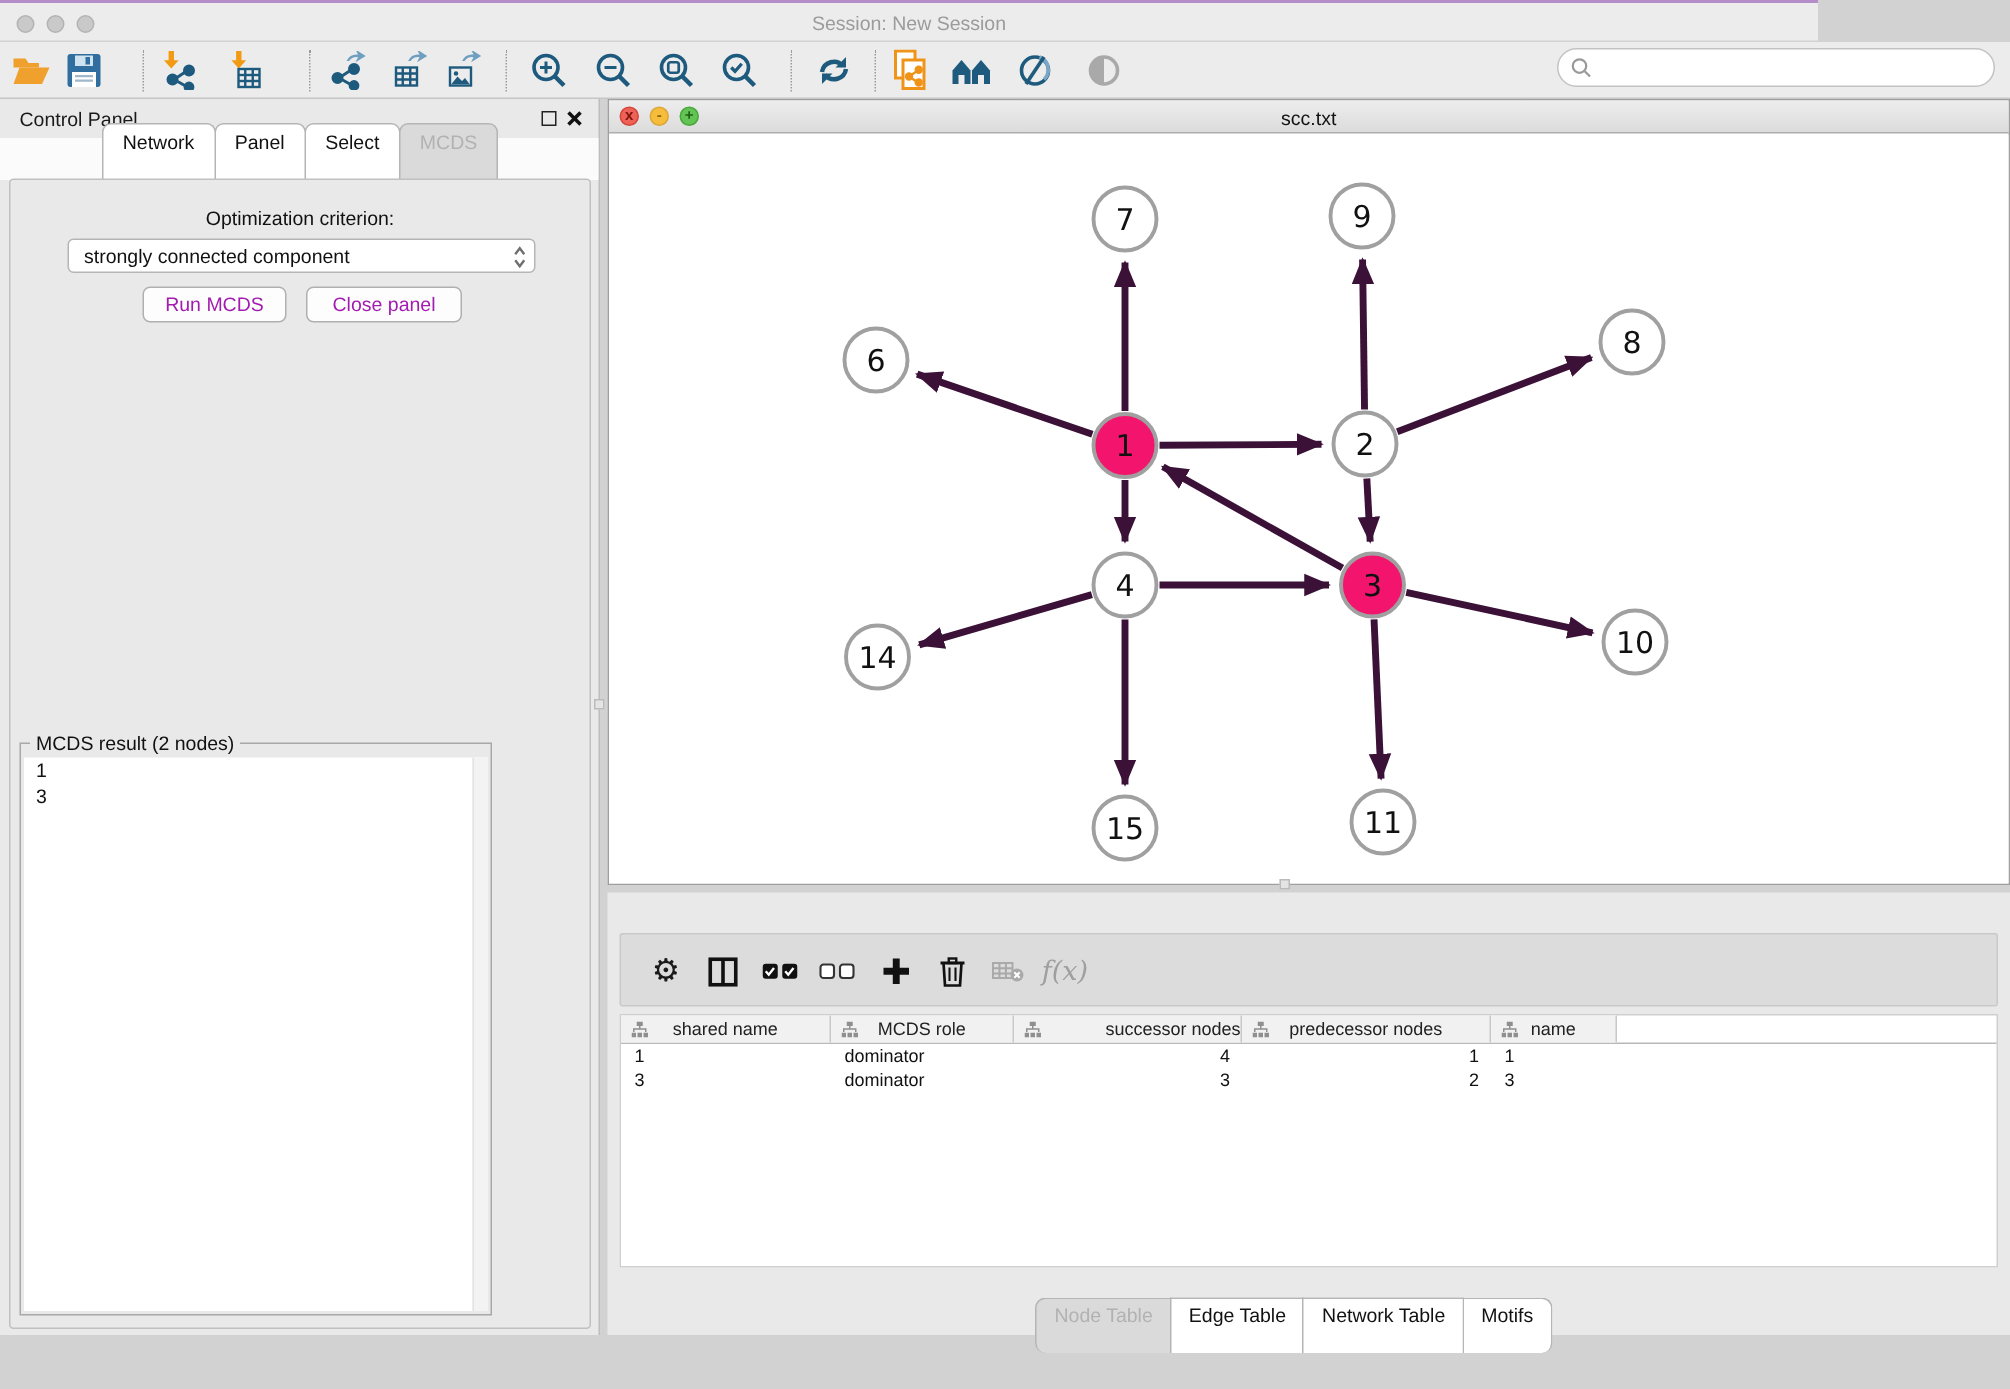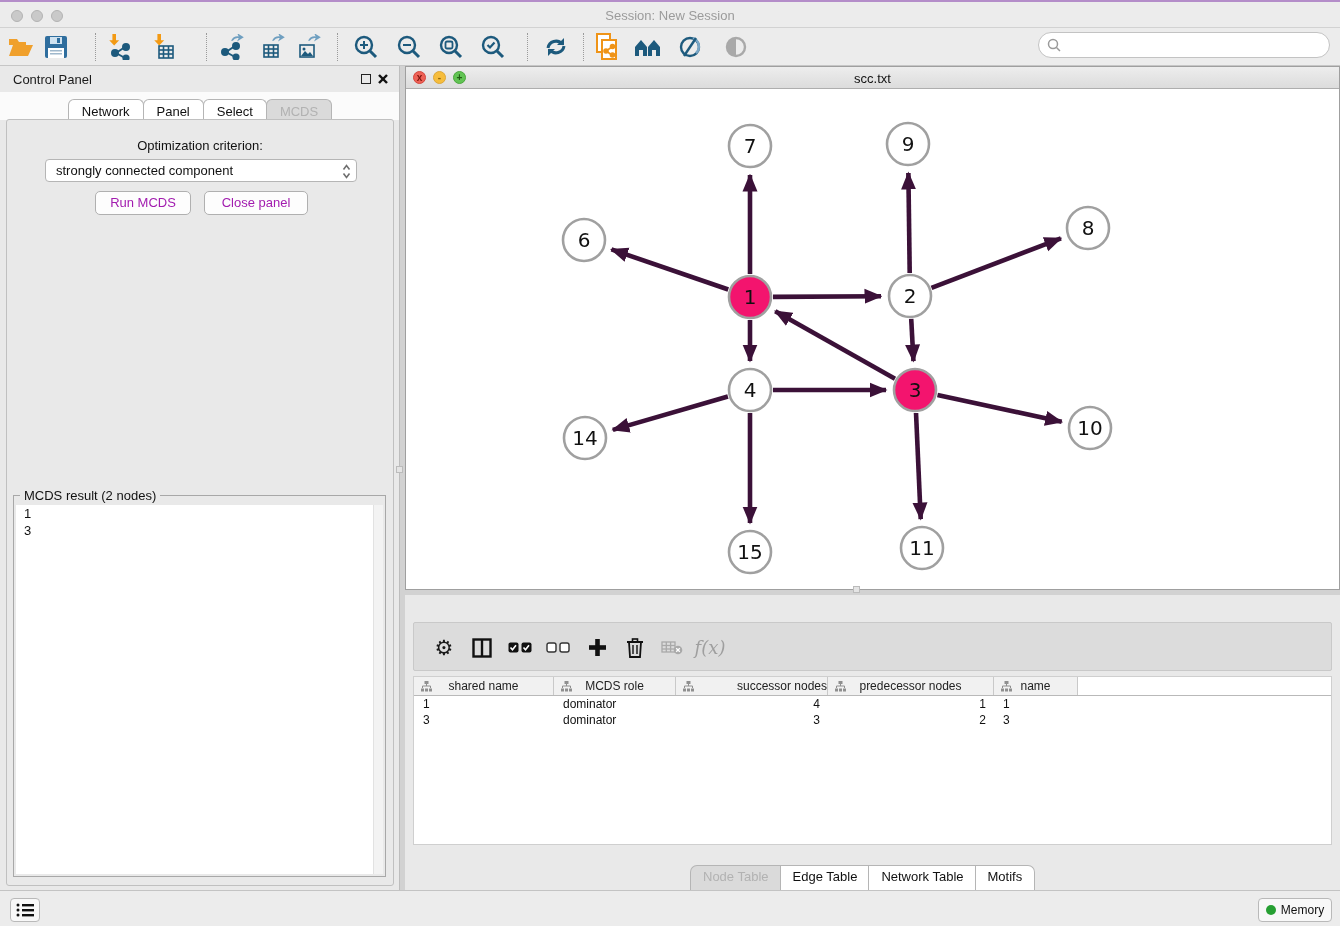--- a/index.html
+++ b/index.html
@@ -1,21 +1,21 @@
 <!DOCTYPE html>
 <html><head>
 <meta charset="utf-8">
 <style>
   * { margin:0; padding:0; box-sizing:border-box; }
   html,body { width:1340px; height:926px; overflow:hidden; }
   body { font-family:"Liberation Sans","DejaVu Sans",sans-serif; background:#d2d2d2; position:relative; }
   .app { position:absolute; inset:0; }
 
   
-  .titlebar { position:absolute; left:0; top:0; width:1340px; height:28px;
+  .titlebar { position:absolute; left:0; top:0; width:1212px; height:28px;
     background:#ececec; border-top:2px solid #b48dc9; border-bottom:1px solid #d2d2d2; }
   .traffic { position:absolute; top:8px; width:12px; height:12px; border-radius:50%;
     background:#c9c9c9; border:1px solid #b3b3b3; }
   .titlebar .t1{left:11px}.titlebar .t2{left:31px}.titlebar .t3{left:51px}
   .titlebar-title { position:absolute; left:0; right:0; top:6px; text-align:center;
     font-size:13px; color:#9b9b9b; }
 
   
   .toolbar { position:absolute; left:0; top:28px; width:1340px; height:38px;
     background:#ececec; border-bottom:1px solid #c6c6c6; }
@@ -34,34 +34,34 @@
   
   .control-panel { position:absolute; left:0; top:0; width:400px; height:824px;
     background:#e9e9e9; border-right:1px solid #bdbdbd; }
   .panel-header { position:absolute; left:0; top:0; right:0; height:26px; }
   .panel-title { position:absolute; left:13px; top:6px; font-size:13px; color:#1a1a1a; }
   .win-float { position:absolute; width:10px; height:10px; border:1.5px solid #222; top:8px; }
   .win-close { position:absolute; width:12px; height:12px; top:7px; }
   .cp-tabstrip { position:absolute; left:0; top:26px; right:0; height:28px; background:#fbfbfb;
     display:flex; justify-content:center; align-items:flex-end; }
   .tab { border:1px solid #b5b5b5; border-bottom:none; background:#fff; color:#111;
-    font-size:13px; padding:4px 13px 4px 13px; border-radius:6px 6px 0 0; margin-right:-1px; height:21px; }
+    font-size:13px; padding:4px 13px 4px 13px; border-radius:6px 6px 0 0; margin-right:-1px; height:38px; }
   .tab.sel { background:#dadada; color:#b2b2b2; }
   .cp-content { position:absolute; left:6px; top:53px; width:388px; height:767px;
     background:#e9e9e9; border:1px solid #c0c0c0; border-radius:3px; }
   .opt-label { position:absolute; left:0; right:0; top:18px; text-align:center; font-size:13px; color:#111; }
   .dropdown { position:absolute; left:38px; top:39px; width:312px; height:23px; background:#fff;
     border:1px solid #b5b5b5; border-radius:4px; font-size:13px; }
   .dropdown .val { position:absolute; left:10px; top:3px; color:#111; }
   .dropdown .stepper { position:absolute; right:5px; top:4px; }
   .cp-btn { position:absolute; top:71px; height:24px; background:#fdfdfd; border:1px solid #b0b0b0;
     border-radius:5px; font-size:13px; color:#a21caf; text-align:center; line-height:22px; }
   .btn-run { left:88px; width:96px; }
   .btn-close { left:197px; width:104px; }
-  .fieldset { position:absolute; left:6px; top:375px; width:373px; height:382px;
+  .fieldset { position:absolute; left:6px; top:375px; width:315px; height:382px;
     border:1px solid #a8a8a8; }
   .fieldset .legend { position:absolute; top:-8px; left:6px; background:#e9e9e9; padding:0 4px;
     font-size:13px; color:#111; }
   .fieldset .resultarea { position:absolute; left:2px; right:2px; top:9px; bottom:2px; background:#fff; }
   .resultline { font-size:13px; color:#111; padding-left:8px; line-height:17px; }
   .result-scroll { position:absolute; right:0; top:0; bottom:0; width:10px; background:#f3f3f3;
     border-left:1px solid #e2e2e2; }
 
   
   .network-window { position:absolute; left:405px; top:0; width:935px; height:524px;
@@ -511,29 +511,13 @@
       </div>
       <div class="tp-tabs" id="tp-tabs">
           <div class="tab sel">Node Table</div>
           <div class="tab">Edge Table</div>
           <div class="tab">Network Table</div>
           <div class="tab">Motifs</div>
         </div>
     </div>
   </div>
 
-  <div class="statusbar">
-    <div class="sb-btn sb-list">
-      <svg width="18" height="14" viewBox="0 0 18 14">
-        <circle cx="2" cy="2" r="1.5" fill="#111"></circle>
-          <rect x="6" y="1" width="12" height="2.4" fill="#111"></rect>
-        <circle cx="2" cy="7" r="1.5" fill="#111"></circle>
-          <rect x="6" y="6" width="12" height="2.4" fill="#111"></rect>
-        <circle cx="2" cy="12" r="1.5" fill="#111"></circle>
-          <rect x="6" y="11" width="12" height="2.4" fill="#111"></rect>
-        </svg>
-    </div>
-    <div class="sb-btn sb-mem">
-      <span class="dot" id="mem-dot" style="background: rgb(39, 160, 51);"></span>
-      <span>Memory</span>
-    </div>
-  </div>
 </div>
 
 </body></html>

